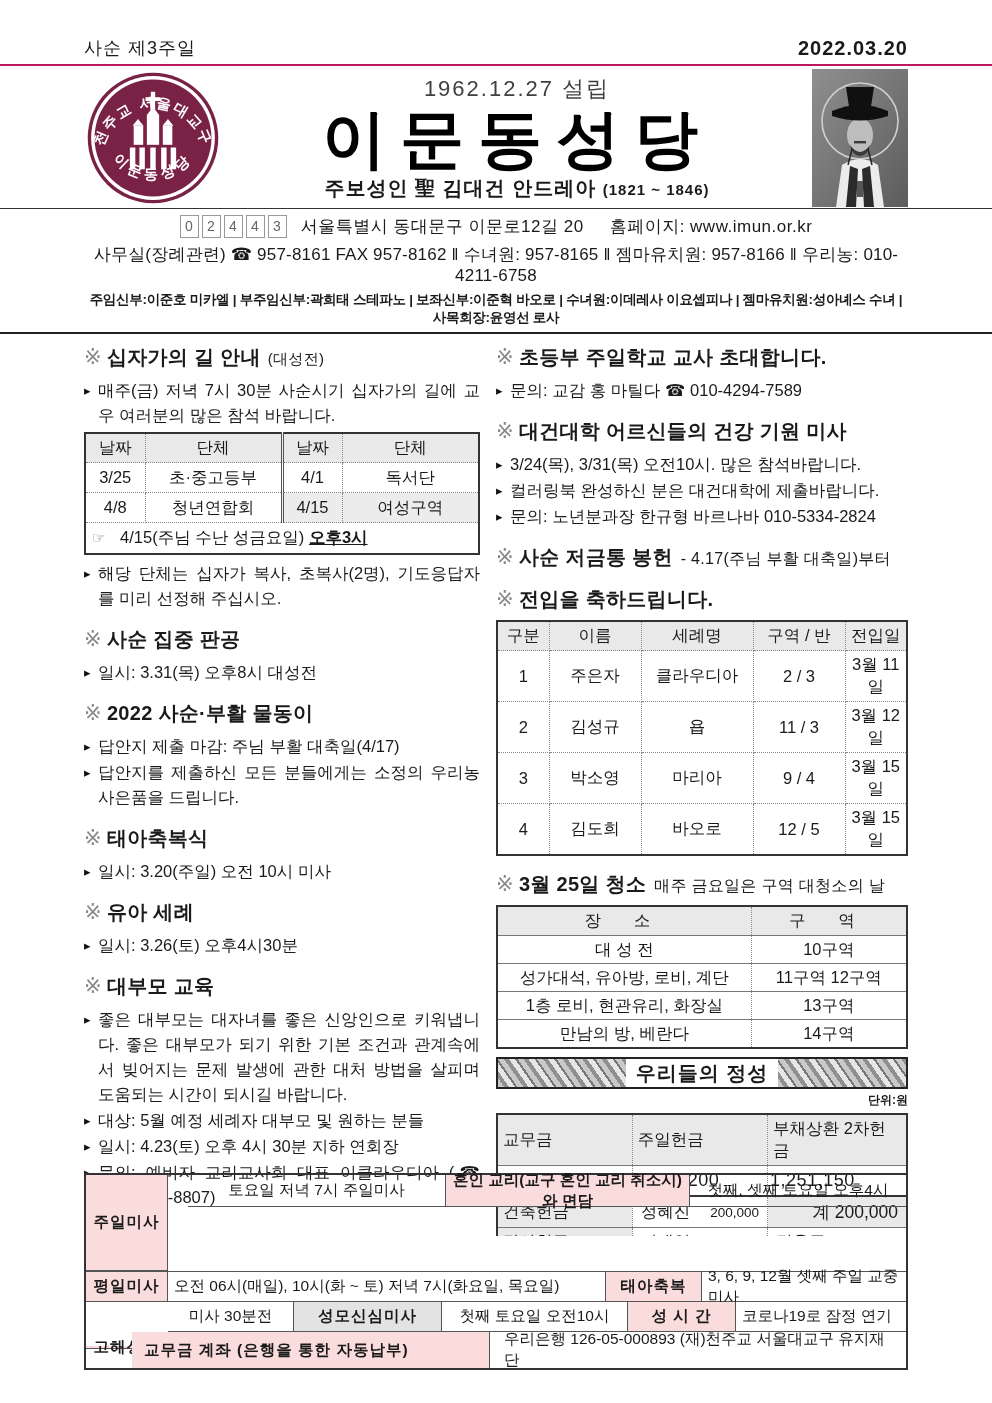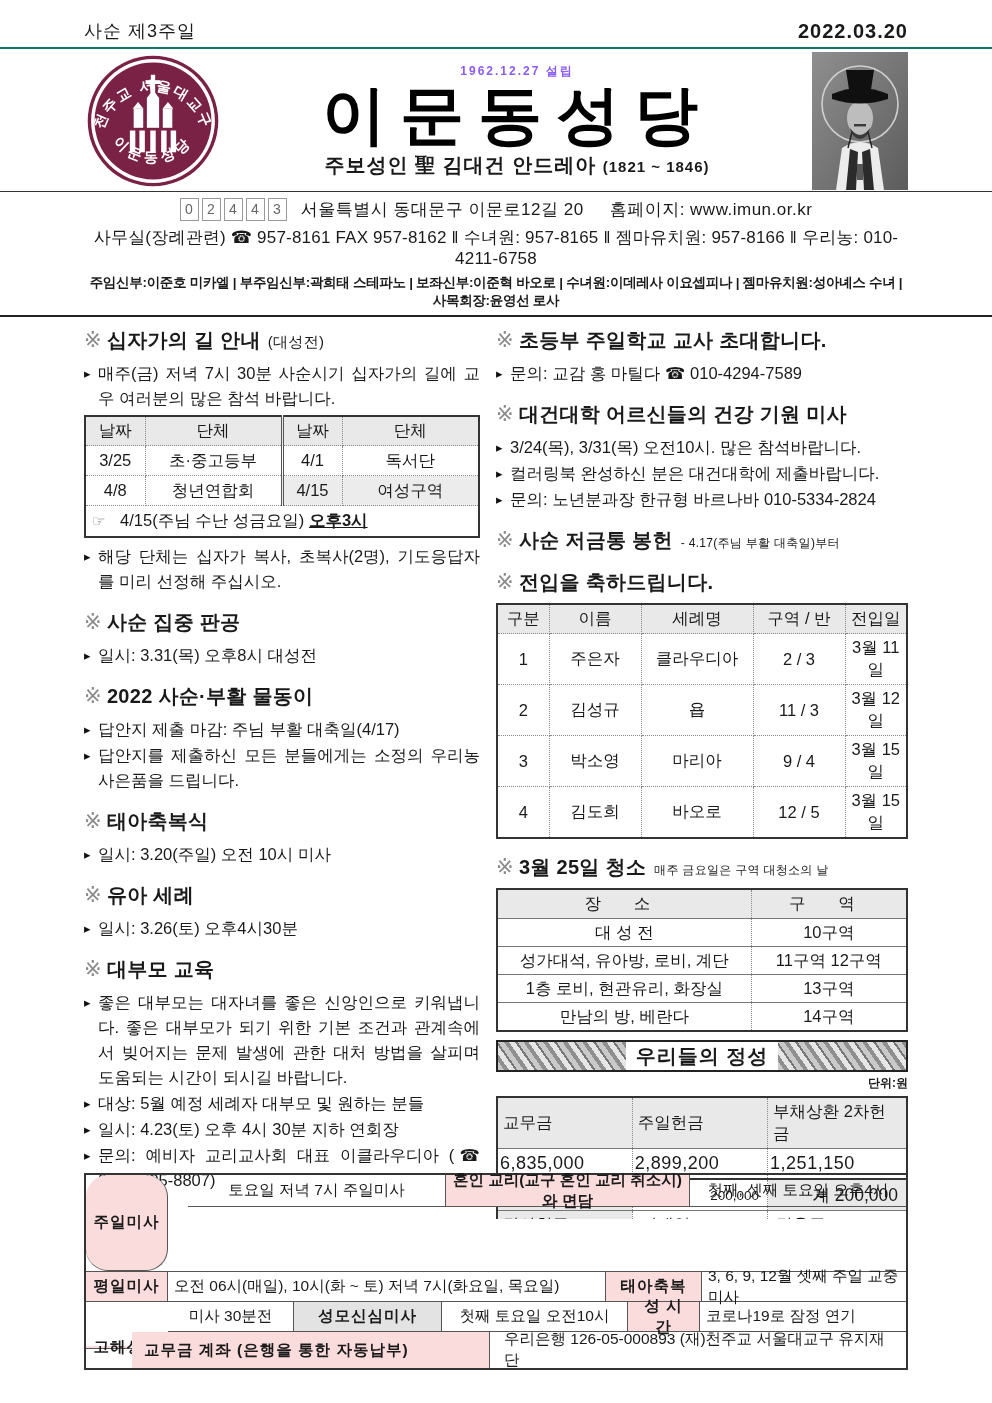--- a/index.html
+++ b/index.html
@@ -4,30 +4,30 @@
 <style>
   html,body { margin:0; padding:0; background:#fff; }
   .page {
     position:relative; width:992px; height:1403px; overflow:hidden;
     background:#fff; color:#1a1a1a;
     font-family:"Liberation Sans","DejaVu Sans",sans-serif;
   }
 
   
   .topbar { display:flex; justify-content:space-between; align-items:flex-end;
-    padding:19px 84px 4px 84px; border-bottom:2px solid #0f766e; }
+    padding:36px 84px 4px 84px; border-bottom:2px solid #be185d; }
   .week { font-size:18px; letter-spacing:1px; }
   .dateTxt { font-size:20px; font-weight:bold; letter-spacing:1px; }
 
   
   .masthead { display:flex; align-items:center; height:140px; padding:2px 84px 0 84px;
     border-bottom:1.5px solid #333; }
   .logoWrap { width:138px; height:136px; flex:0 0 auto; }
   .mastCenter { flex:1; text-align:center; }
-  .founded { font-size:12px; letter-spacing:2px; color:#8b5cf6;font-weight:bold; }
+  .founded { font-size:22px; letter-spacing:2px; color:#404040; }
   .parishName { font-size:64px; font-weight:bold; letter-spacing:14px; line-height:1.05;
     margin:2px 0 2px 0; color:#000; }
   .patron { font-size:20px; font-weight:bold; letter-spacing:1px; }
   .patron .years { font-size:15px; }
   .photoWrap { width:96px; height:138px; flex:0 0 auto; }
 
   
   .contact { text-align:center; padding:6px 84px 2px 84px; border-bottom:2px solid #222; }
   .cline1 { font-size:17px; letter-spacing:0.5px; margin-bottom:5px;
     display:flex; justify-content:center; align-items:center; gap:6px;}
@@ -40,21 +40,21 @@
   
   .cols { display:flex; gap:16px; padding:4px 84px 0 84px; height:898px; overflow:hidden; }
   .colL { width:396px; flex:0 0 auto; }
   .colR { flex:1; }
 
   .sec-h { font-size:20px; font-weight:bold; letter-spacing:0.3px;
     margin:15px 0 7px 0; display:flex; align-items:baseline; }
   .sec-h:first-child { margin-top:6px; }
   .marker { color:#8a8a8a; font-size:21px; margin-right:5px; font-weight:normal; flex:0 0 auto;}
   .h-suffix { font-size:15px; font-weight:normal; margin-left:7px; }
-  .h-suffix2 { font-size:12px; font-weight:normal; margin-left:8px; }
+  .h-suffix2 { font-size:16px; font-weight:normal; margin-left:8px; }
 
   .bullet { display:flex; font-size:16.5px; line-height:25px; margin:1px 0; }
   .bullet .bmark { flex:0 0 14px; font-size:13px; line-height:25px; color:#111; }
   .bullet .txt { flex:1; text-align:justify; }
 
   
   table { border-collapse:collapse; width:100%; table-layout:fixed; }
   .tbl { border:2px solid #333; margin:4px 0 6px 0; }
   .tbl th { background:#e9e9e9; font-weight:normal; font-size:16.5px; padding:3px 2px;
     border:1px dotted #888; }
@@ -501,41 +501,41 @@
         </tr>
 
       </tbody>
         </table>
 
     </div>
   </div>
 
   <div class="bt">
     <div class="row" style="height:96px;">
-      <div class="c pink lbl" style="width:82px;border-radius:22px;">주일미사</div>
+      <div class="c pink lbl" style="width:82px;">주일미사</div>
       <div class="stack" style="flex:1;">
         <div class="row hr1">
           <div class="c" style="width:258px;">토요일 저녁 7시 주일미사</div>
           <div class="c pink lbl" style="width:244px; letter-spacing:0;">혼인 교리(교구 혼인 교리 취소시)와 면담</div>
           <div class="c last" style="flex:1;">첫째, 셋째 토요일 오후4시</div>
         </div>
       </div>
     </div>
     <div class="row hr3" style="border-top:1px solid #555;">
       <div class="c pink lbl" style="width:82px;">평일미사</div>
       <div class="c left" style="width:438px;">오전 06시(매일), 10시(화 ~ 토) 저녁 7시(화요일, 목요일)</div>
       <div class="c pink lbl" style="width:96px;">태아축복</div>
       <div class="c last left" style="flex:1;">3, 6, 9, 12월 셋째 주일 교중미사</div>
     </div>
     <div class="row hr3">
       <div class="c pink lbl" style="width:82px;margin-top:44px;">고해성사</div>
       <div class="c" style="width:126px;">미사 30분전</div>
       <div class="c gray lbl" style="width:148px;">성모신심미사</div>
       <div class="c" style="width:186px;">첫째 토요일 오전10시</div>
-      <div class="c pink lbl" style="width:72px;">성 시 간</div>
+      <div class="c pink lbl" style="width:108px;">성 시 간</div>
       <div class="c last left" style="flex:1;">코로나19로 잠정 연기</div>
     </div>
     <div class="row hr4 bot">
       <div class="c pink lbl nob left" style="width:358px; padding-left:12px;margin-left:46px;">교무금 계좌 (은행을 통한 자동납부)</div>
       <div class="c last nob left" style="flex:1; padding-left:14px;">우리은행 126-05-000893 (재)천주교 서울대교구 유지재단</div>
     </div>
   </div>
 
 </div>
 

